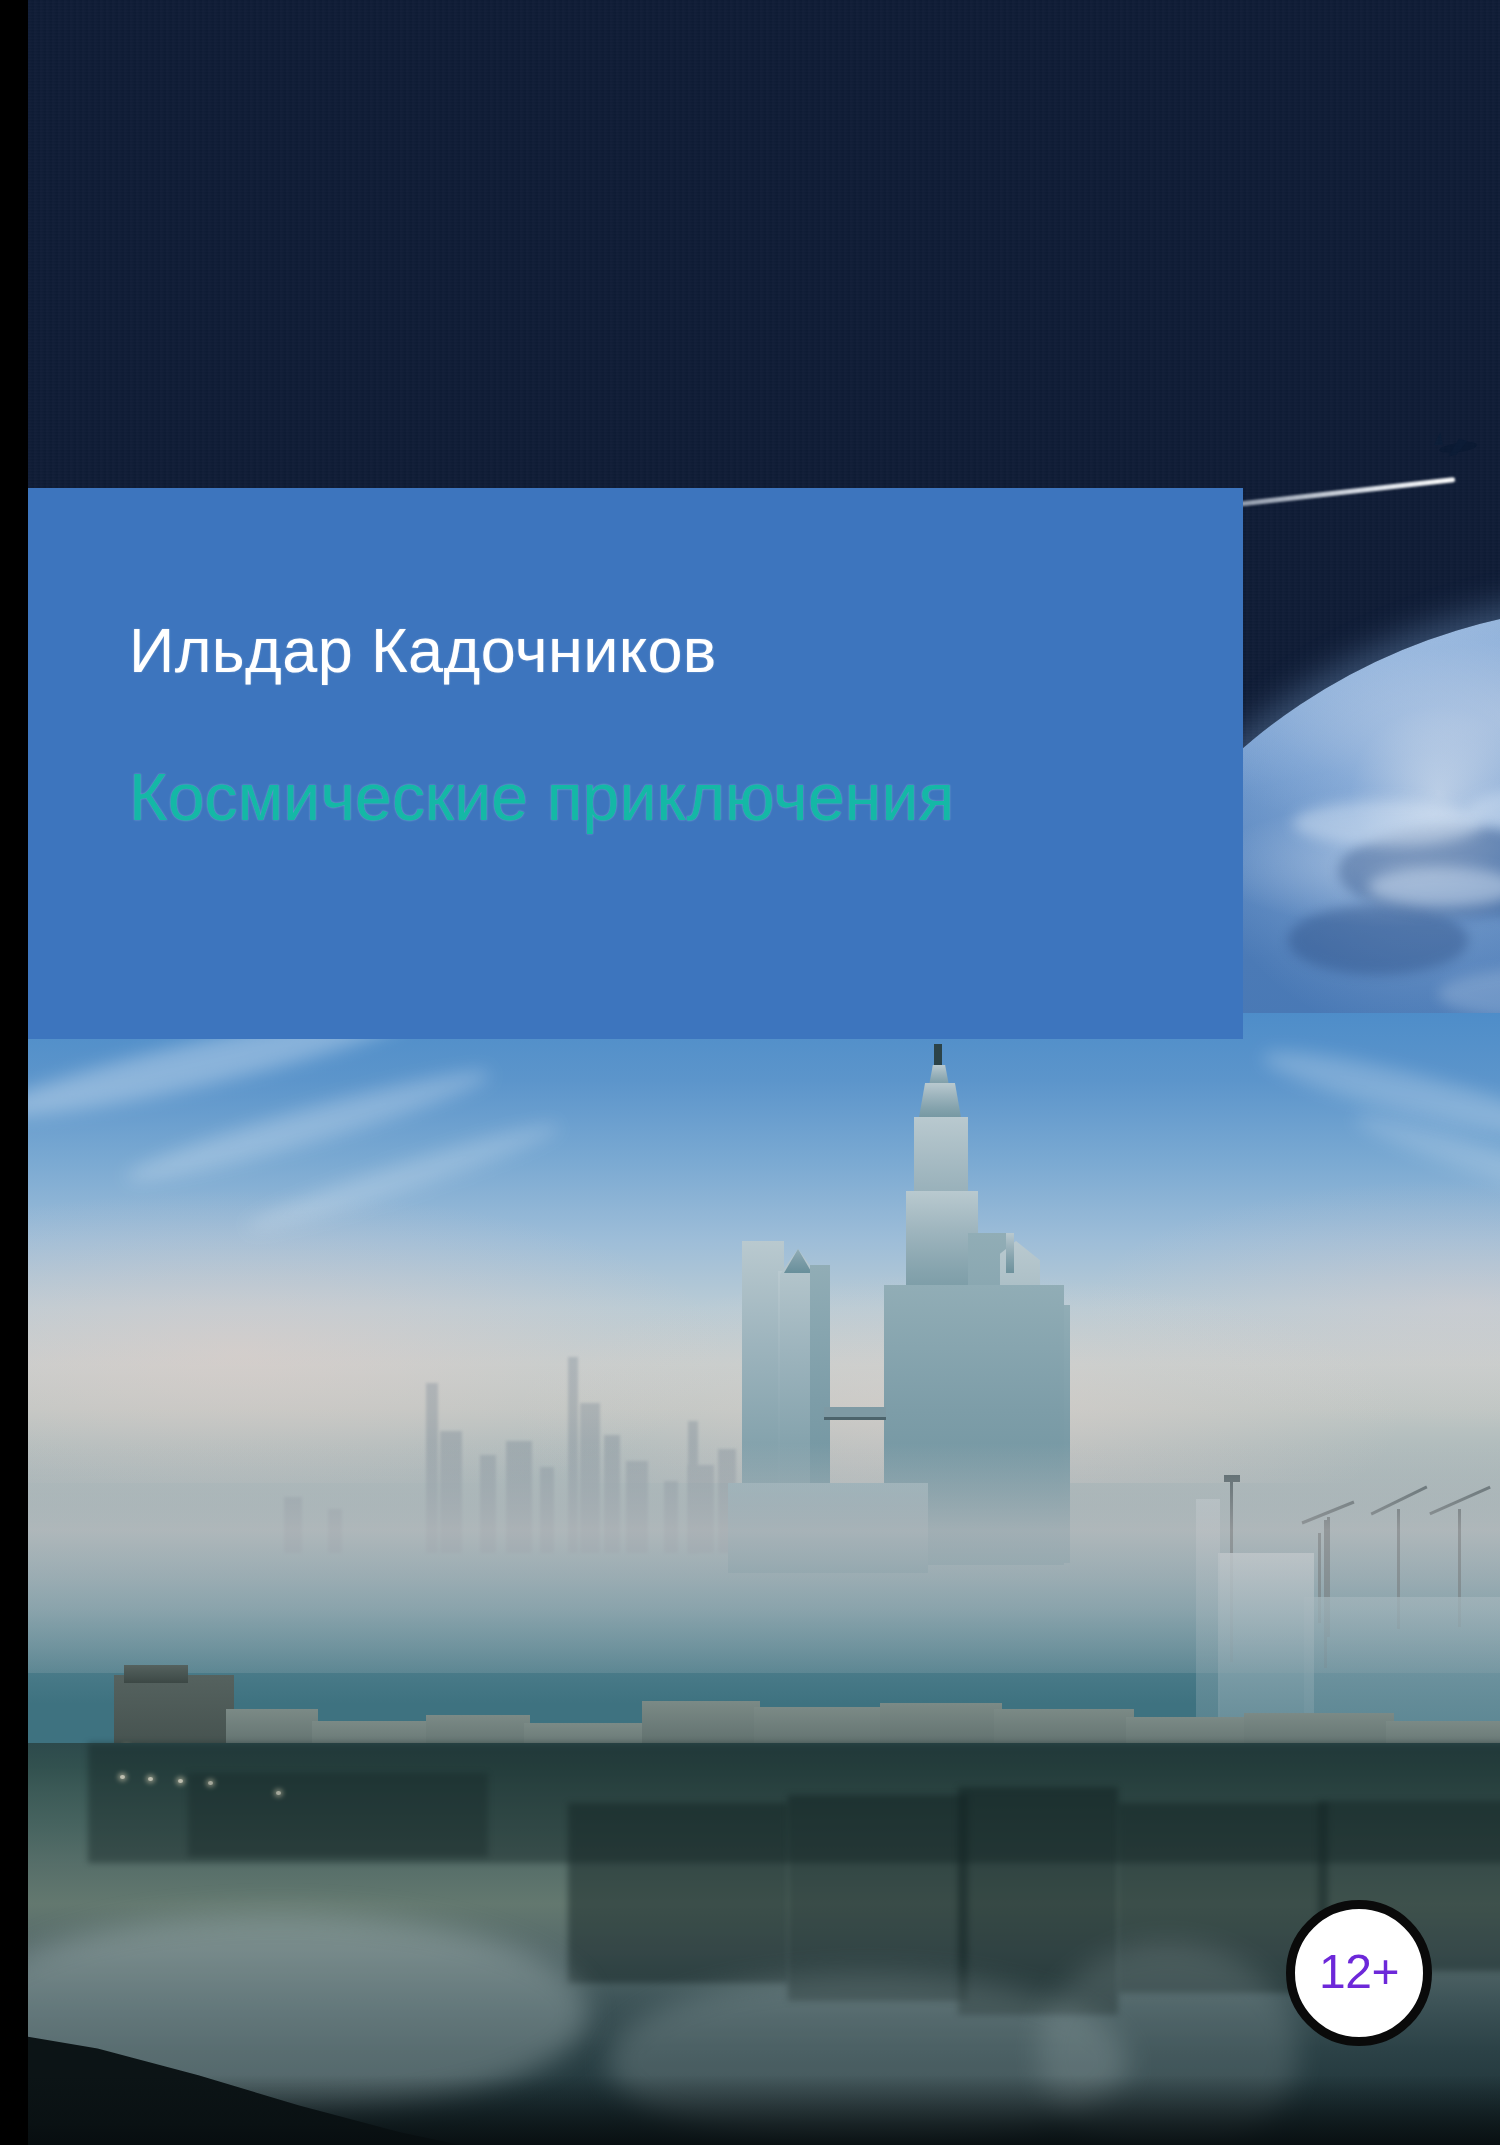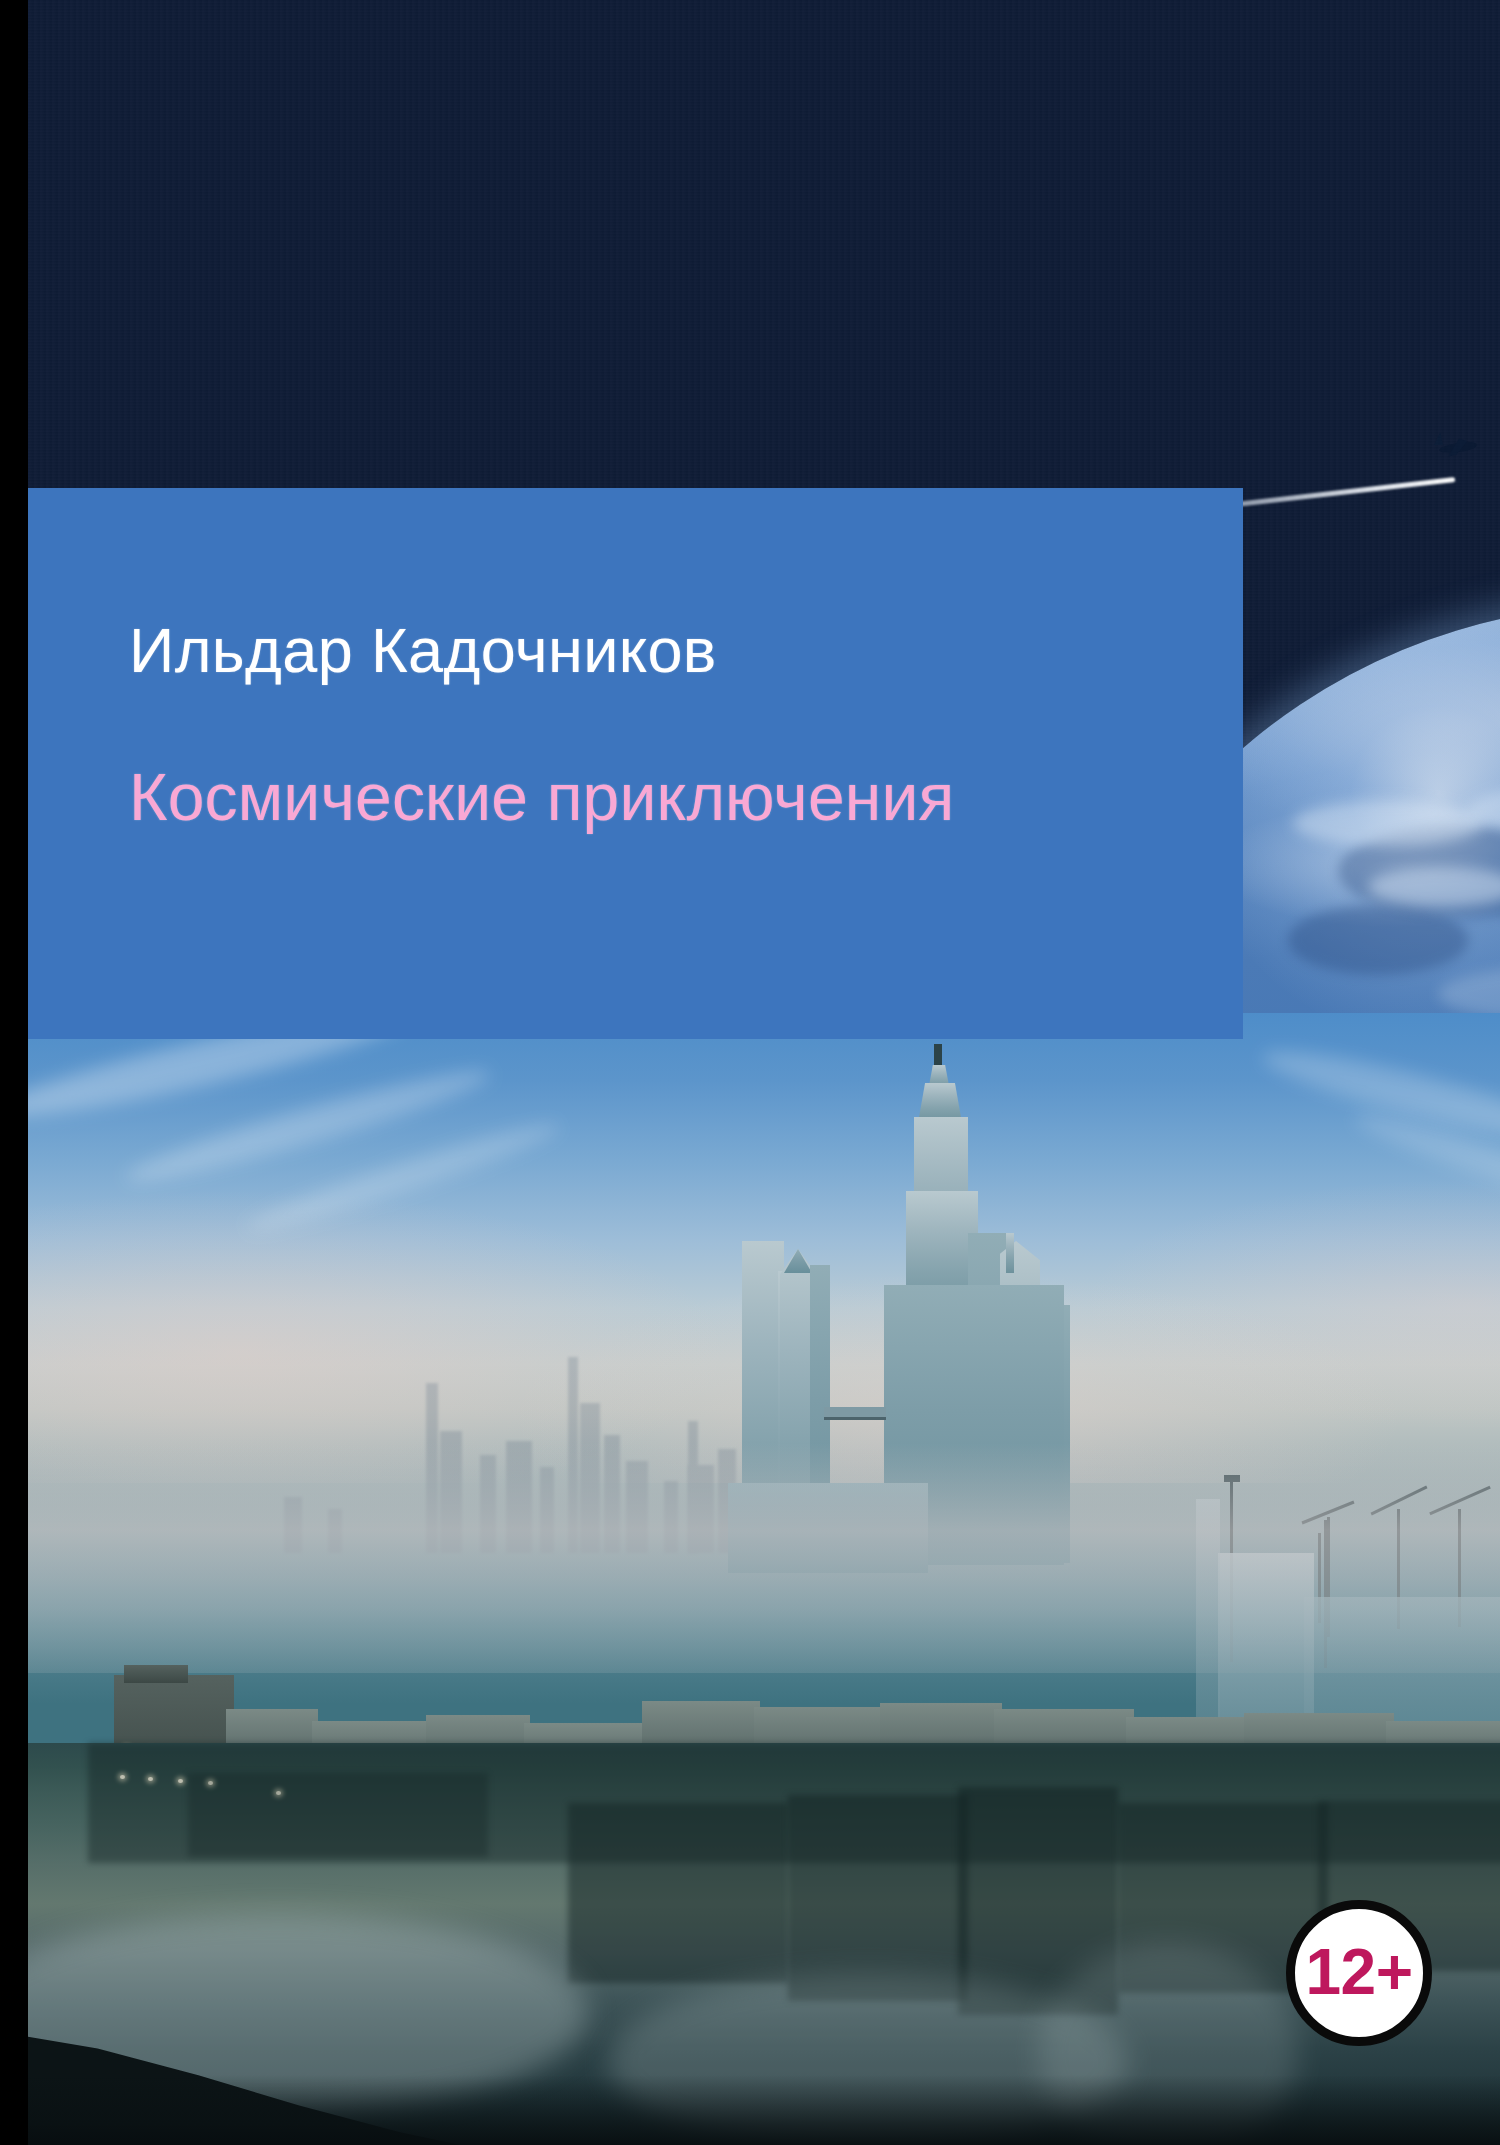--- a/index.html
+++ b/index.html
@@ -146,21 +146,21 @@
     letter-spacing: 0.4px;
     line-height: 1.05;
     white-space: nowrap;
     text-shadow: 0 0 2px rgba(255,255,255,0.35);
   }
   .book-title {
     position: absolute;
     left: 101px; top: 762px;
     width: 1060px;
     z-index: 7;
-    color: #f9a8d4;
+    color: #14b8a6;
     font-size: 66px;
     font-weight: 400;
     letter-spacing: 0.2px;
     line-height: 1.08;
     white-space: nowrap;
     text-shadow: 0 0 2px rgba(255,255,255,0.35);
   }
 
   
   .city-photo {
@@ -305,23 +305,23 @@
     border-radius: 50%;
     background: #ffffff;
     border: 9px solid #0a0a0a;
     box-sizing: border-box;
     display: flex;
     align-items: center;
     justify-content: center;
     z-index: 9;
   }
   .age-badge span {
-    color: #be185d;
-    font-size: 64px;
-    font-weight: 700;
+    color: #6d28d9;
+    font-size: 48px;
+    font-weight: 400;
     letter-spacing: -0.5px;
     line-height: 1;
     padding-bottom: 2px;
   }
 </style>
 </head>
 <body>
 
 <div id="cover">
 

